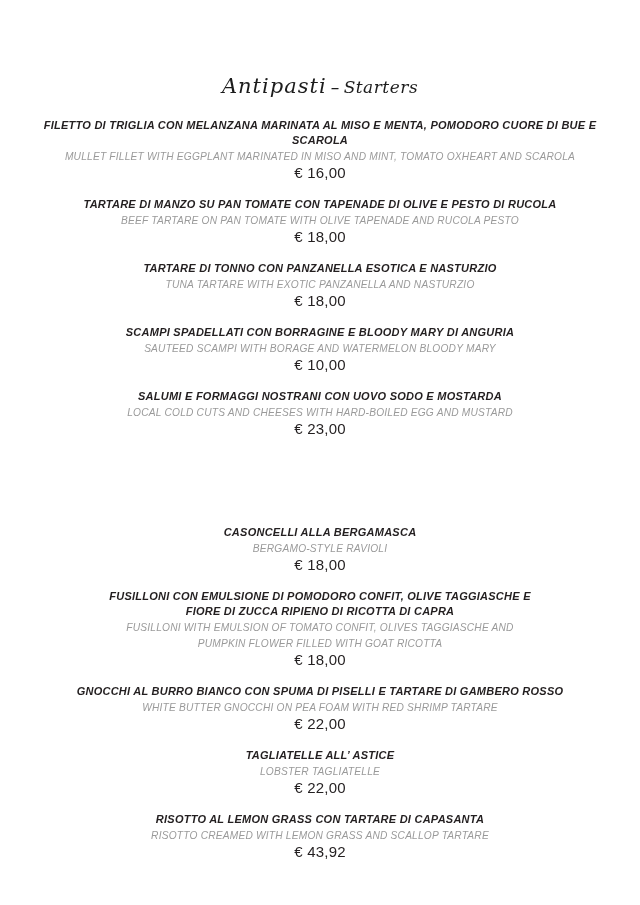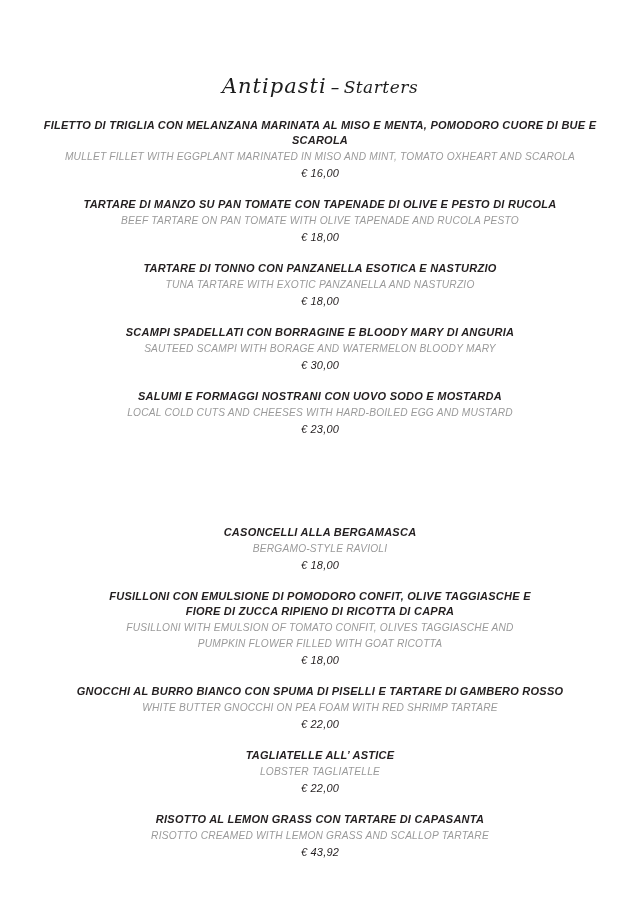--- a/index.html
+++ b/index.html
@@ -72,22 +72,21 @@
   }
   .item .en {
     font-size: 10.2px;
     font-style: italic;
     color: #9a9a9a;
     letter-spacing: 0.2px;
     line-height: 14px;
     margin: 2px 0 0 0;
   }
   .item .price {
-    font-size: 11px;
-    font-style: italic;
+    font-size: 15px;
     color: #231f20;
     letter-spacing: 0.2px;
     line-height: 14px;
     margin: 2px 0 0 0;
   }
 </style>
 </head>
 <body>
 
 <div class="page">
@@ -113,21 +112,21 @@
 
       <div class="item">
         <p class="it">TARTARE DI TONNO CON PANZANELLA ESOTICA E NASTURZIO</p>
         <p class="en">TUNA TARTARE WITH EXOTIC PANZANELLA AND NASTURZIO</p>
         <p class="price">€ 18,00</p>
       </div>
 
       <div class="item">
         <p class="it">SCAMPI SPADELLATI CON BORRAGINE E BLOODY MARY DI ANGURIA</p>
         <p class="en">SAUTEED SCAMPI WITH BORAGE AND WATERMELON BLOODY MARY</p>
-        <p class="price">€ 30,00</p>
+        <p class="price">€ 10,00</p>
       </div>
 
       <div class="item">
         <p class="it">SALUMI E FORMAGGI NOSTRANI CON UOVO SODO E MOSTARDA</p>
         <p class="en">LOCAL COLD CUTS AND CHEESES WITH HARD-BOILED EGG AND MUSTARD</p>
         <p class="price">€ 23,00</p>
       </div>
 
     </div>
   </div>

